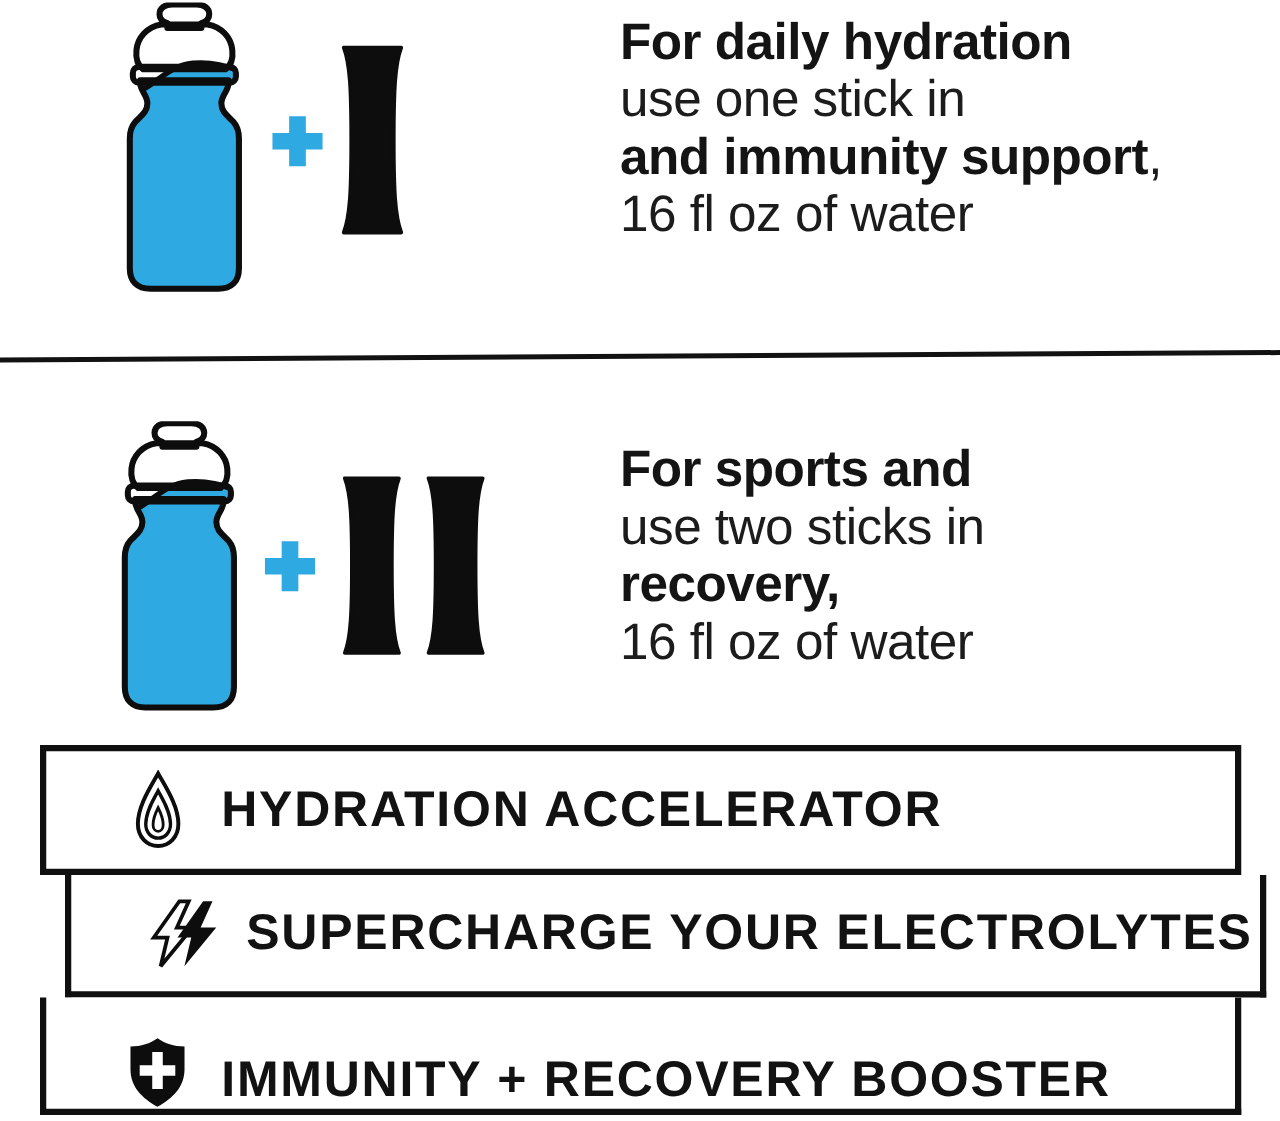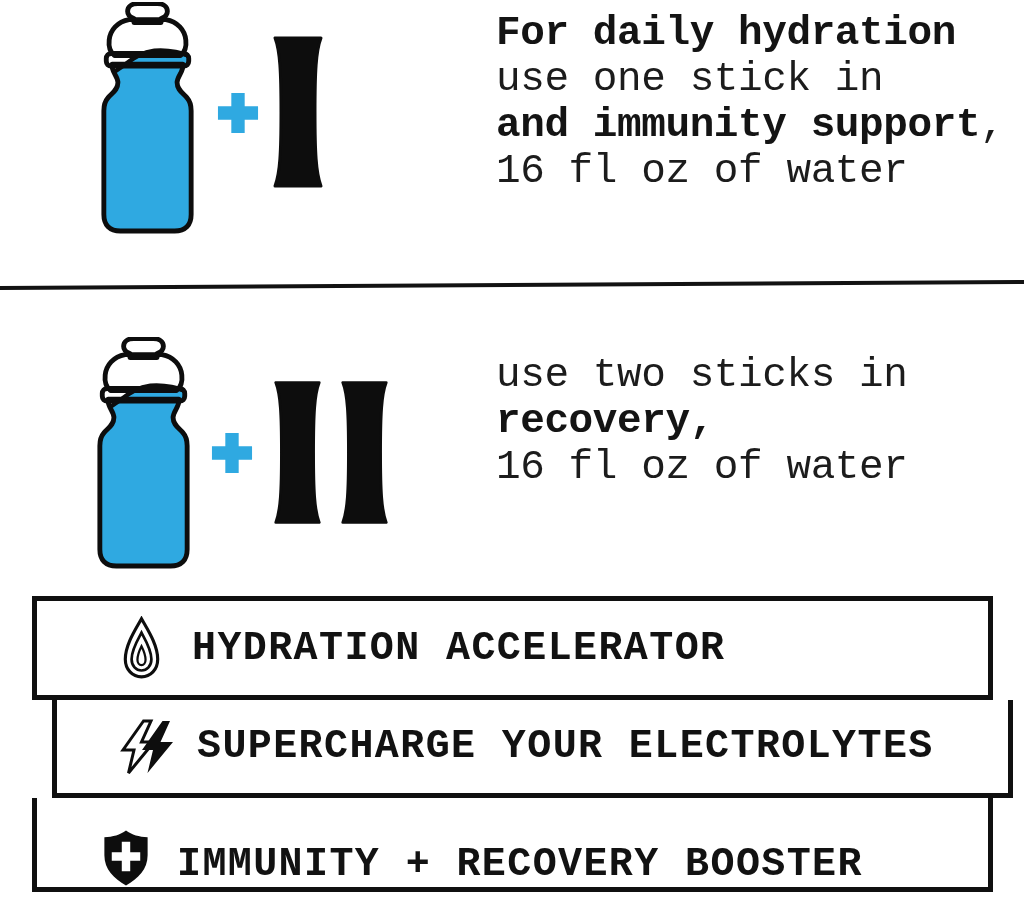--- a/index.html
+++ b/index.html
@@ -1,34 +1,34 @@
 <!DOCTYPE html>
 <html><head>
 <meta charset="utf-8">
 <style>
   html,body{margin:0;padding:0;background:#ffffff;}
   .canvas{position:relative;width:1024px;height:897px;background:#ffffff;overflow:hidden;
-          font-family:Liberation Mono, monospace;color:#111;}
+          font-family:Liberation Sans, sans-serif;color:#111;}
   .abs{position:absolute;}
 
   
   .instr{position:absolute;width:520px;}
   .instr .line{font-size:41px;line-height:46px;letter-spacing:-0.4px;white-space:nowrap;}
   .bold{font-weight:bold;color:#141414;}
   .reg{font-weight:normal;color:#1c1c1c;}
 
   
   .divider{position:absolute;left:-3px;top:283px;width:1032px;height:4px;background:#121212;
            transform:rotate(-0.33deg);}
 
   
   .feature-row{position:absolute;left:32px;width:961px;box-sizing:border-box;
                background:#ffffff;border-left:5px solid #101010;border-right:5px solid #101010;
                display:flex;align-items:center;}
-  .row-1{top:596px;height:104px;border-top:5px solid #101010;border-bottom:5px solid #101010;padding-left:15px;}
+  .row-1{top:596px;height:104px;border-top:5px solid #101010;border-bottom:5px solid #101010;}
   .row-2{top:700px;height:98px;border-bottom:5px solid #101010;margin-left:20px;}
   .row-3{top:798px;height:94px;border-bottom:5px solid #101010;align-items:flex-end;}
   .icon-box{width:62px;margin-left:58px;margin-right:20px;display:flex;
             align-items:center;justify-content:center;flex:0 0 auto;}
   .feature-label{font-weight:bold;font-size:40px;letter-spacing:1.4px;color:#121212;
                  white-space:nowrap;}
 </style>
 </head>
 <body>
 
@@ -102,20 +102,21 @@
     </svg>
 
     <svg class="abs" style="left:272px;top:377px" width="51" height="151" viewBox="0 0 54 152">
       <path d="M4,2 L50,2 C45,15 44,36 44,76 C44,116 45,137 50,150 L4,150 C9,137 10,116 10,76 C10,36 9,15 4,2 Z" fill="#0d0d0d" stroke="#0d0d0d" stroke-width="3" stroke-linejoin="round"></path>
     </svg>
     <svg class="abs" style="left:339px;top:377px" width="51" height="151" viewBox="0 0 54 152">
       <path d="M4,2 L50,2 C45,15 44,36 44,76 C44,116 45,137 50,150 L4,150 C9,137 10,116 10,76 C10,36 9,15 4,2 Z" fill="#0d0d0d" stroke="#0d0d0d" stroke-width="3" stroke-linejoin="round"></path>
     </svg>
 
     <div class="instr" style="left:496px;top:352px">
+      <div class="line bold">For sports and</div>
       <div class="line reg">use two sticks in</div>
       <div class="line">
         <span class="bold">recovery,</span><span class="reg"></span>
       </div>
       <div class="line reg">16 fl oz of water</div>
     </div>
   </div>
 
   <div class="feature-row row-1">
     <span class="icon-box">

